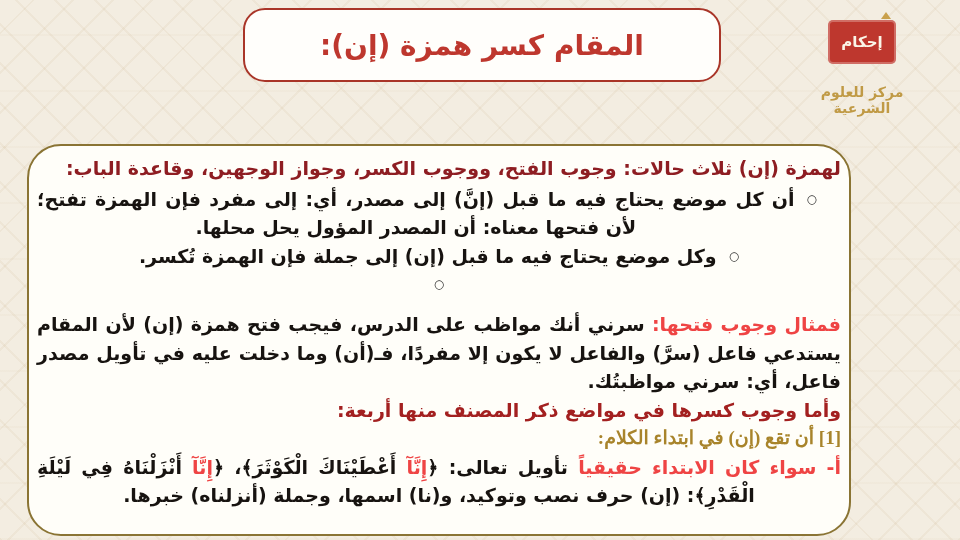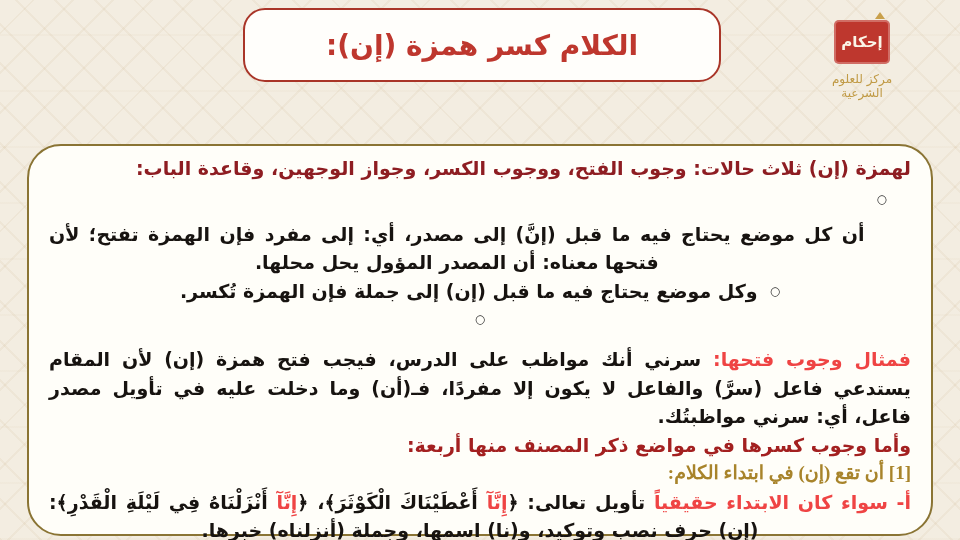--- a/index.html
+++ b/index.html
@@ -25,60 +25,60 @@
   }
   .title-box span {
     color:#BE372E; font-size:28px; font-weight:bold; letter-spacing:0;
   }
   .logo {
     position:absolute; left:28px; top:20px; width:92px; text-align:center; z-index:2;
     
   }
   .logo { left:auto; right:52px; }
   .logo-mark {
-    position:relative; width:56px; height:44px; margin:0 auto;
+    position:relative; width:68px; height:44px; margin:0 auto;
     background:#BE372E; border-radius:5px;
     display:flex; align-items:center; justify-content:center;
     box-shadow: inset 0 0 0 2px rgba(255,253,245,.28);
   }
   .logo-mark .wordmark { color:#FBF5E8; font-size:15px; font-weight:bold; }
   .crown-icon {
     position:absolute; top:-8px; right:5px; width:0; height:0;
     border-left:5px solid transparent; border-right:5px solid transparent;
     border-bottom:7px solid #C9A04B;
   }
-  .logo-sub { margin-top:8px; font-size:12px; font-weight:normal; color:#C09A45; }
+  .logo-sub { margin-top:20px; font-size:14px; font-weight:bold; color:#C09A45; }
   .content-panel {
-    position:absolute; left:27px; top:144px; width:906px; height:392px;
+    position:absolute; left:27px; top:144px; width:824px; height:392px;
     background:#FFFEF9; border:2.5px solid #8A7434; border-radius:34px;
-    padding:8px 20px 10px; z-index:1;
+    padding:8px 8px 10px; z-index:1;
     font-size:19px; font-weight:bold; color:#171310; line-height:1.5;
   }
   .intro { color:#8E1D22; text-align:right; margin-bottom:2px; }
   .bullet-row { display:flex; gap:12px; align-items:flex-start; }
   .bullet-row .marker { flex:none; font-size:12px; line-height:28px; color:#2B2B2B; }
   .bullet-row .btext { flex:1; }
   .b1 { padding-right:24px; }
-  .b1 .btext { text-align:justify; text-align-last:center;margin-top:35px; }
+  .b1 .btext { text-align:justify; text-align-last:center; }
   .b2, .b3 { justify-content:center; }
   .b2 .btext, .b3 .btext { flex:none; }
   .example { margin-top:12px; text-align:justify; }
   .gold { color:#ef4444; }
   .kasr-heading { color:#A32020; text-align:right; }
   .pos1-heading { color:#A8842B; text-align:right;font-family:Liberation Serif, serif; }
   .item-a { text-align:justify; text-align-last:center; }
 </style>
 </head>
 <body>
 
 <div class="slide">
   <div class="bg-pattern"></div>
 
   <div class="title-box">
-    <span>الكلام كسر همزة (إن):</span>
+    <span>المقام كسر همزة (إن):</span>
   </div>
 
   <div class="logo">
     <div class="logo-mark">
       <span class="crown-icon"></span>
       <span class="wordmark">إحكام</span>
     </div>
     <div class="logo-sub">مركز للعلوم الشرعية</div>
   </div>
 

